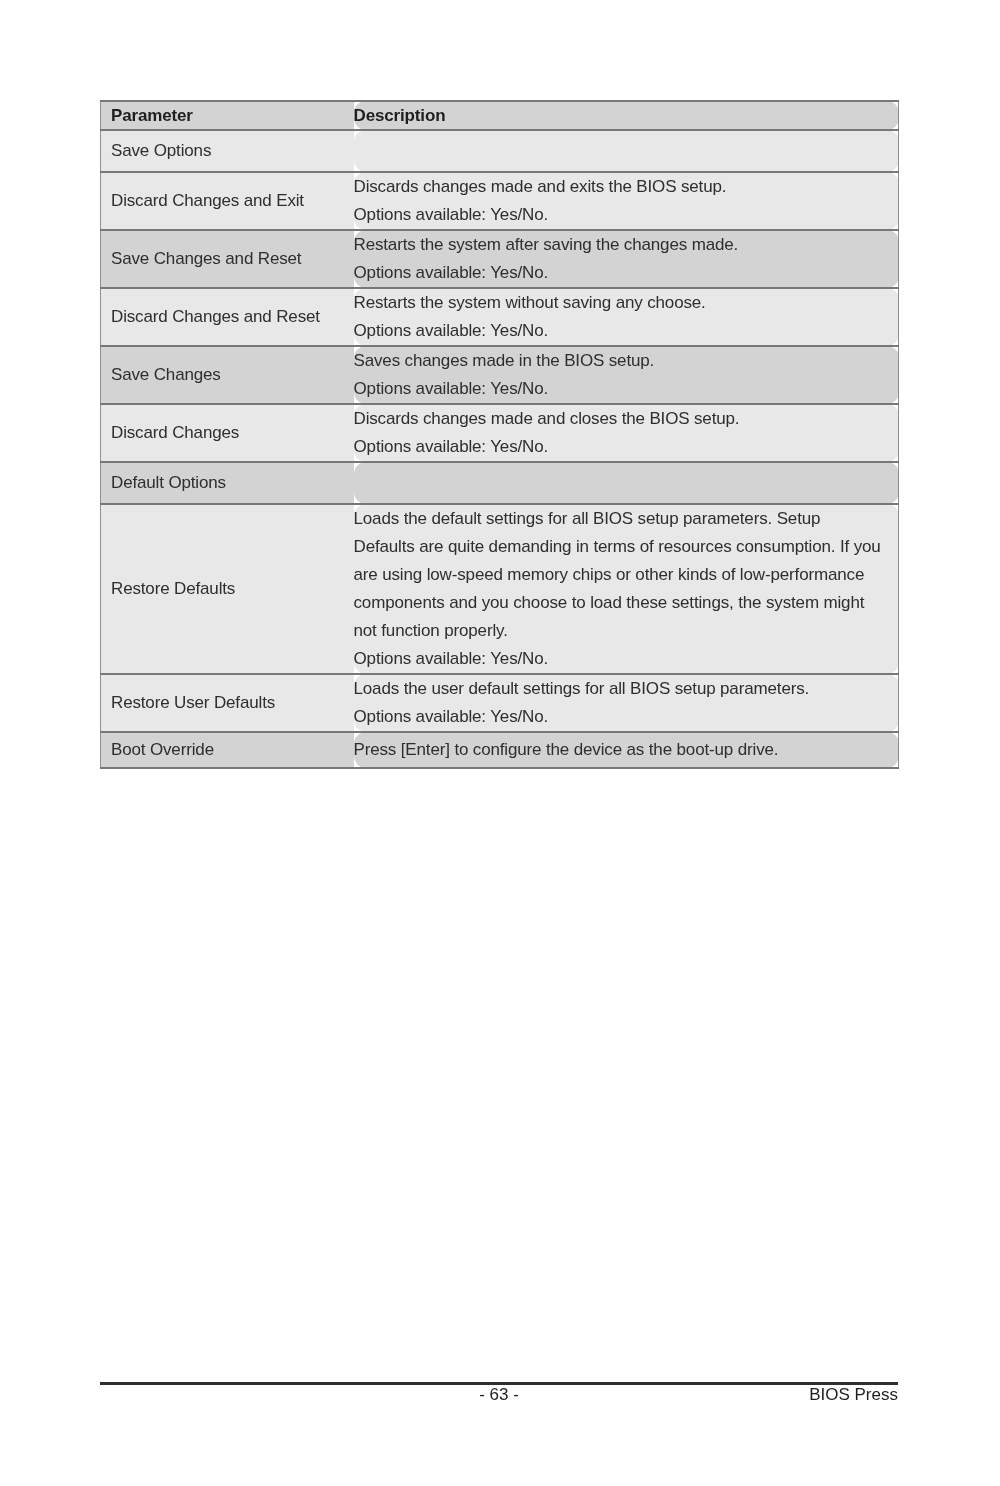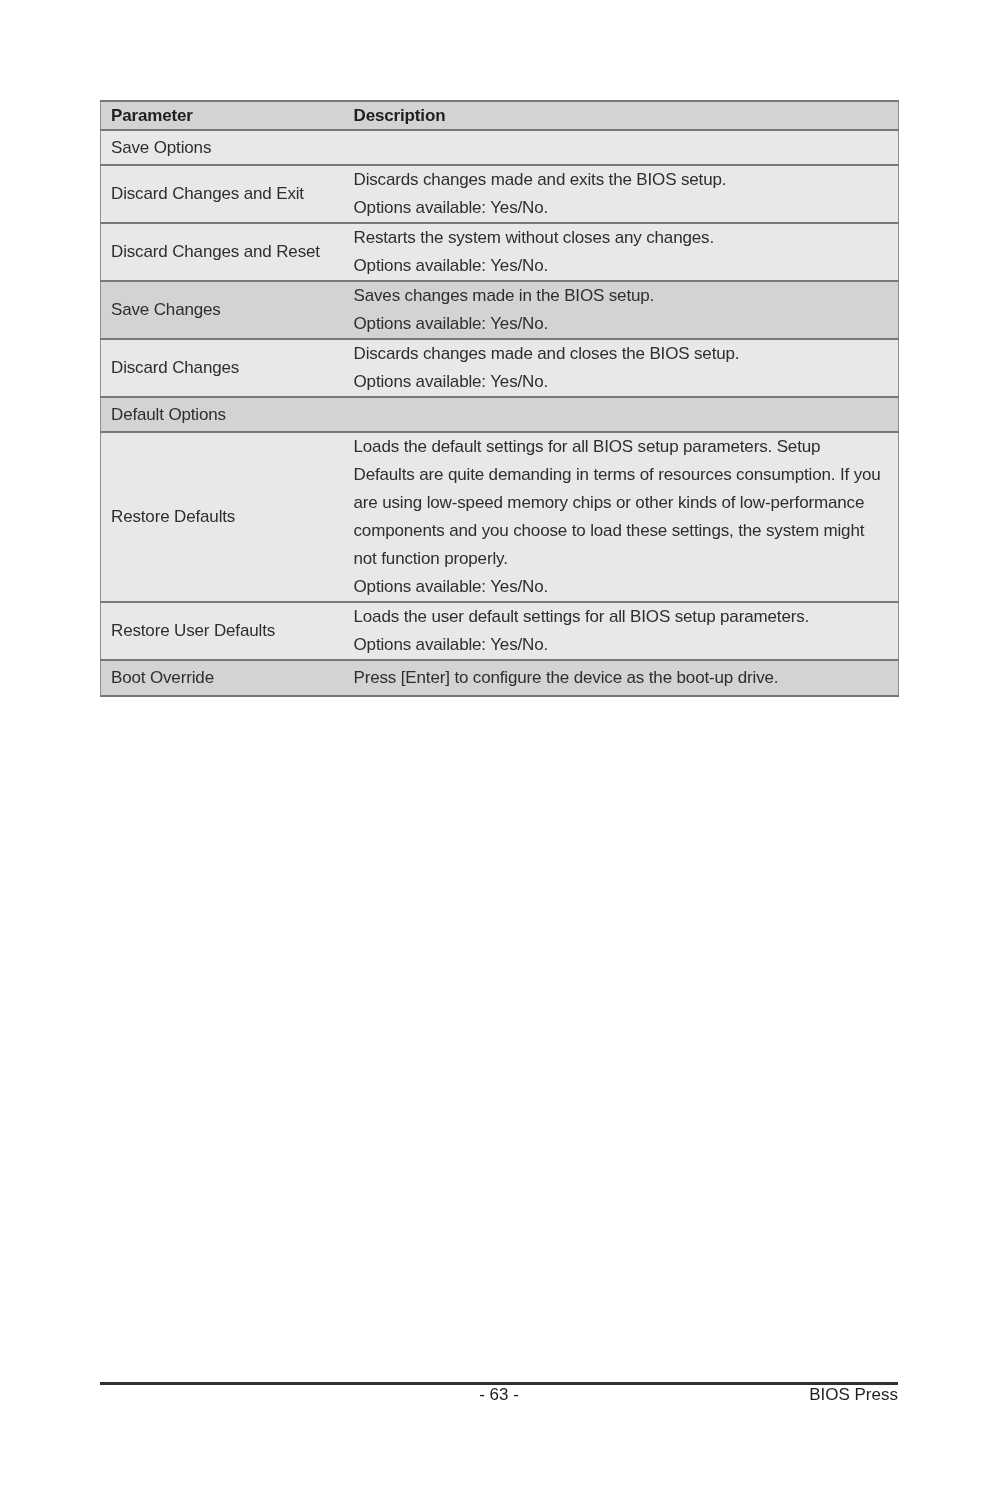--- a/index.html
+++ b/index.html
@@ -32,27 +32,27 @@
     text-align: left;
   }
   table.params { border: 1px solid #8f8f8f; border-top: 2px solid #5a5a5a; }
   col.c-param { width: 253px; }
   col.c-desc  { width: 545px; }
 
   tr.shade-a td, tr.shade-a th { background: #d3d3d3; }
   tr.shade-b td, tr.shade-b th { background: #e8e8e8; }
 
   tr.r-header th { height: 27px; line-height: 27px; font-weight: bold; color: #1f1f1f; }
-  tr.r-section td { height: 35px; }
+  tr.r-section td { height: 42px; }
   tr.r-two td { height: 55px; }
   tr.r-tall td { height: 166px; }
   tr.r-one td { height: 36px; }
 
   td.param, th.param { padding-left: 10px; padding-right: 6px; }
-  td.desc, th.desc { padding-right: 14px; }
+  td.desc, th.desc { padding-right: 14px; border-radius: 12px; }
   .desc-main, .desc-options { display: block; }
 
   
   .watermark {
     position: absolute;
     left: 396px; top: 716px;
     font-family: "DejaVu Serif", serif;
     font-style: italic;
     font-weight: bold;
     font-size: 46px;
@@ -114,25 +114,32 @@
 
 
     <tr class="r-two shade-b">
       <td class="param">Discard Changes and Exit</td>
       <td class="desc">
         <span class="desc-main">Discards changes made and exits the BIOS setup.</span>
         <span class="desc-options">Options available: Yes/No.</span>
       </td>
     </tr>
 
+    <tr class="r-two shade-a">
+      <td class="param">Save Changes and Reset</td>
+      <td class="desc">
+        <span class="desc-main">Restarts the system after saving the changes made.</span>
+        <span class="desc-options">Options available: Yes/No.</span>
+      </td>
+    </tr>
 
     <tr class="r-two shade-b">
       <td class="param">Discard Changes and Reset</td>
       <td class="desc">
-        <span class="desc-main">Restarts the system without closes any changes.</span>
+        <span class="desc-main">Restarts the system without saving any choose.</span>
         <span class="desc-options">Options available: Yes/No.</span>
       </td>
     </tr>
 
     <tr class="r-two shade-a">
       <td class="param">Save Changes</td>
       <td class="desc">
         <span class="desc-main">Saves changes made in the BIOS setup.</span>
         <span class="desc-options">Options available: Yes/No.</span>
       </td>

